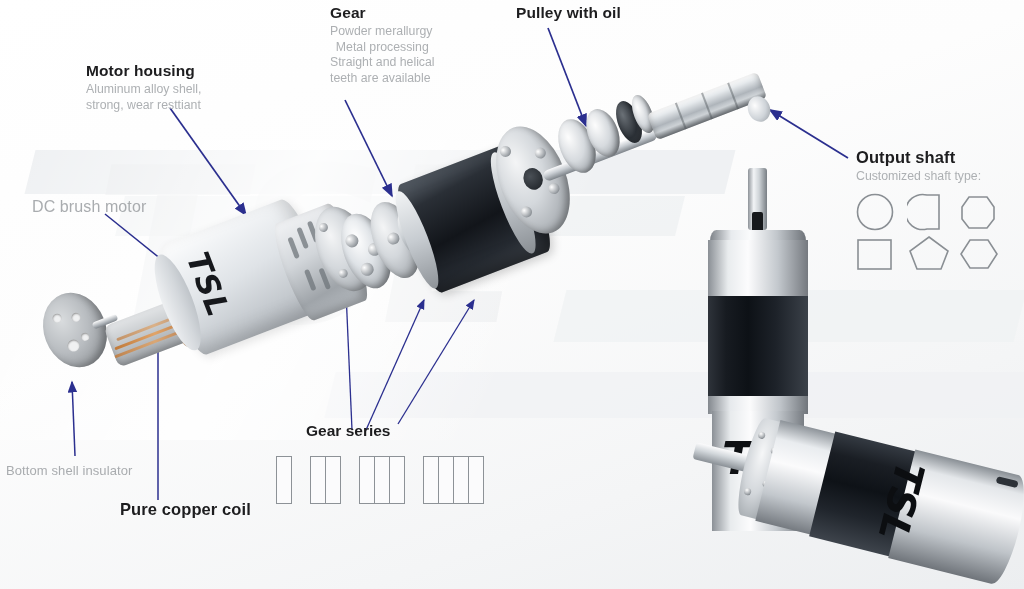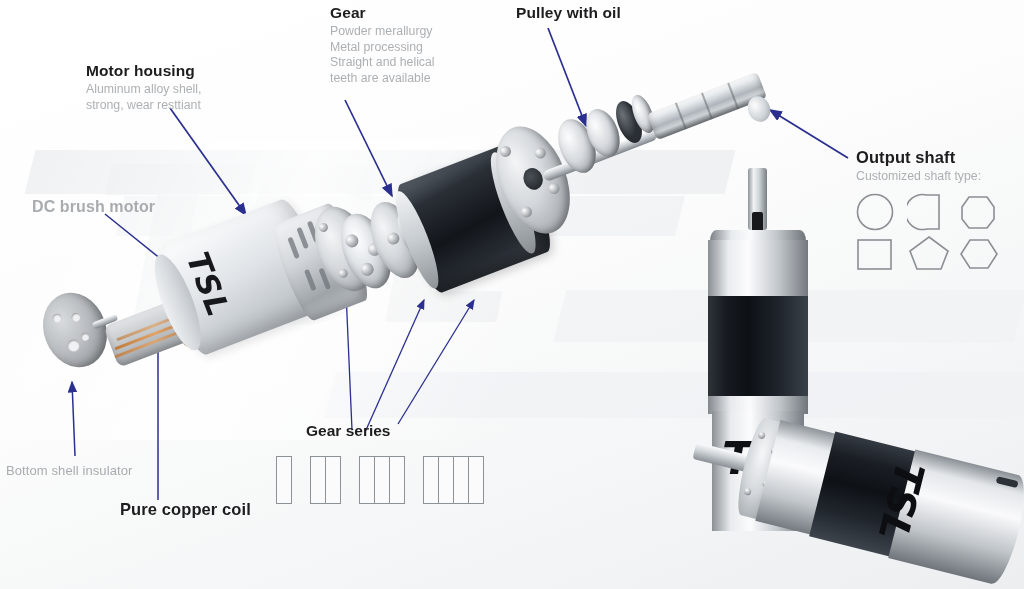--- a/index.html
+++ b/index.html
@@ -15,21 +15,21 @@
   .wm{position:absolute;color:#e9ebed;font-weight:bold;font-style:italic;
       font-family:"DejaVu Sans",sans-serif;line-height:1;user-select:none;}
   .wm-t{left:95px;top:140px;font-size:215px;letter-spacing:-8px;}
   .bg-band{position:absolute;background:#eff1f3;transform:skewX(-14deg);}
 
   
   .lbl{position:absolute;}
   .lbl .head{font-size:15.5px;font-weight:bold;color:#1d1d1f;white-space:nowrap;letter-spacing:.1px;}
   .lbl .head.big{font-size:16.5px;}
   .lbl .sub{font-size:12.3px;color:#adb0b3;line-height:15.5px;white-space:nowrap;margin-top:2px;}
-  .lbl.gray .head{color:#a9acaf;font-weight:bold;font-size:16px;}
+  .lbl.gray .head{color:#a9acaf;font-weight:normal;font-size:16px;}
   .lbl.gray2 .head{color:#a9acaf;font-weight:normal;font-size:13px;}
 
   
   svg.leaders{position:absolute;left:0;top:0;width:1024px;height:589px;overflow:visible;pointer-events:none;}
 
   
   .part{position:absolute;}
 
   .endcap{width:62px;height:76px;border-radius:50%/50%;
      background:radial-gradient(ellipse at 35% 32%,#d9dcde 0%,#b8bcc0 45%,#93979b 78%,#7f8388 100%);
@@ -281,21 +281,21 @@
 
   <div class="lbl" style="left:86px;top:62px;">
     <div class="head">Motor housing</div>
     <div class="sub">Aluminum alloy shell,</div>
     <div class="sub" style="margin-top:0;">strong, wear resttiant</div>
   </div>
 
   <div class="lbl" style="left:330px;top:4px;">
     <div class="head">Gear</div>
     <div class="sub">Powder merallurgy</div>
-    <div class="sub" style="margin-top:0;">Metal processing</div>
+    <div class="sub" style="margin-top:0;text-align:center;">Metal processing</div>
     <div class="sub" style="margin-top:0;">Straight and helical</div>
     <div class="sub" style="margin-top:0;">teeth are available</div>
   </div>
 
   <div class="lbl" style="left:516px;top:4px;text-align:right;">
     <div class="head">Pulley with oil</div>
   </div>
 
   <div class="lbl" style="left:856px;top:148px;">
     <div class="head big">Output shaft</div>

